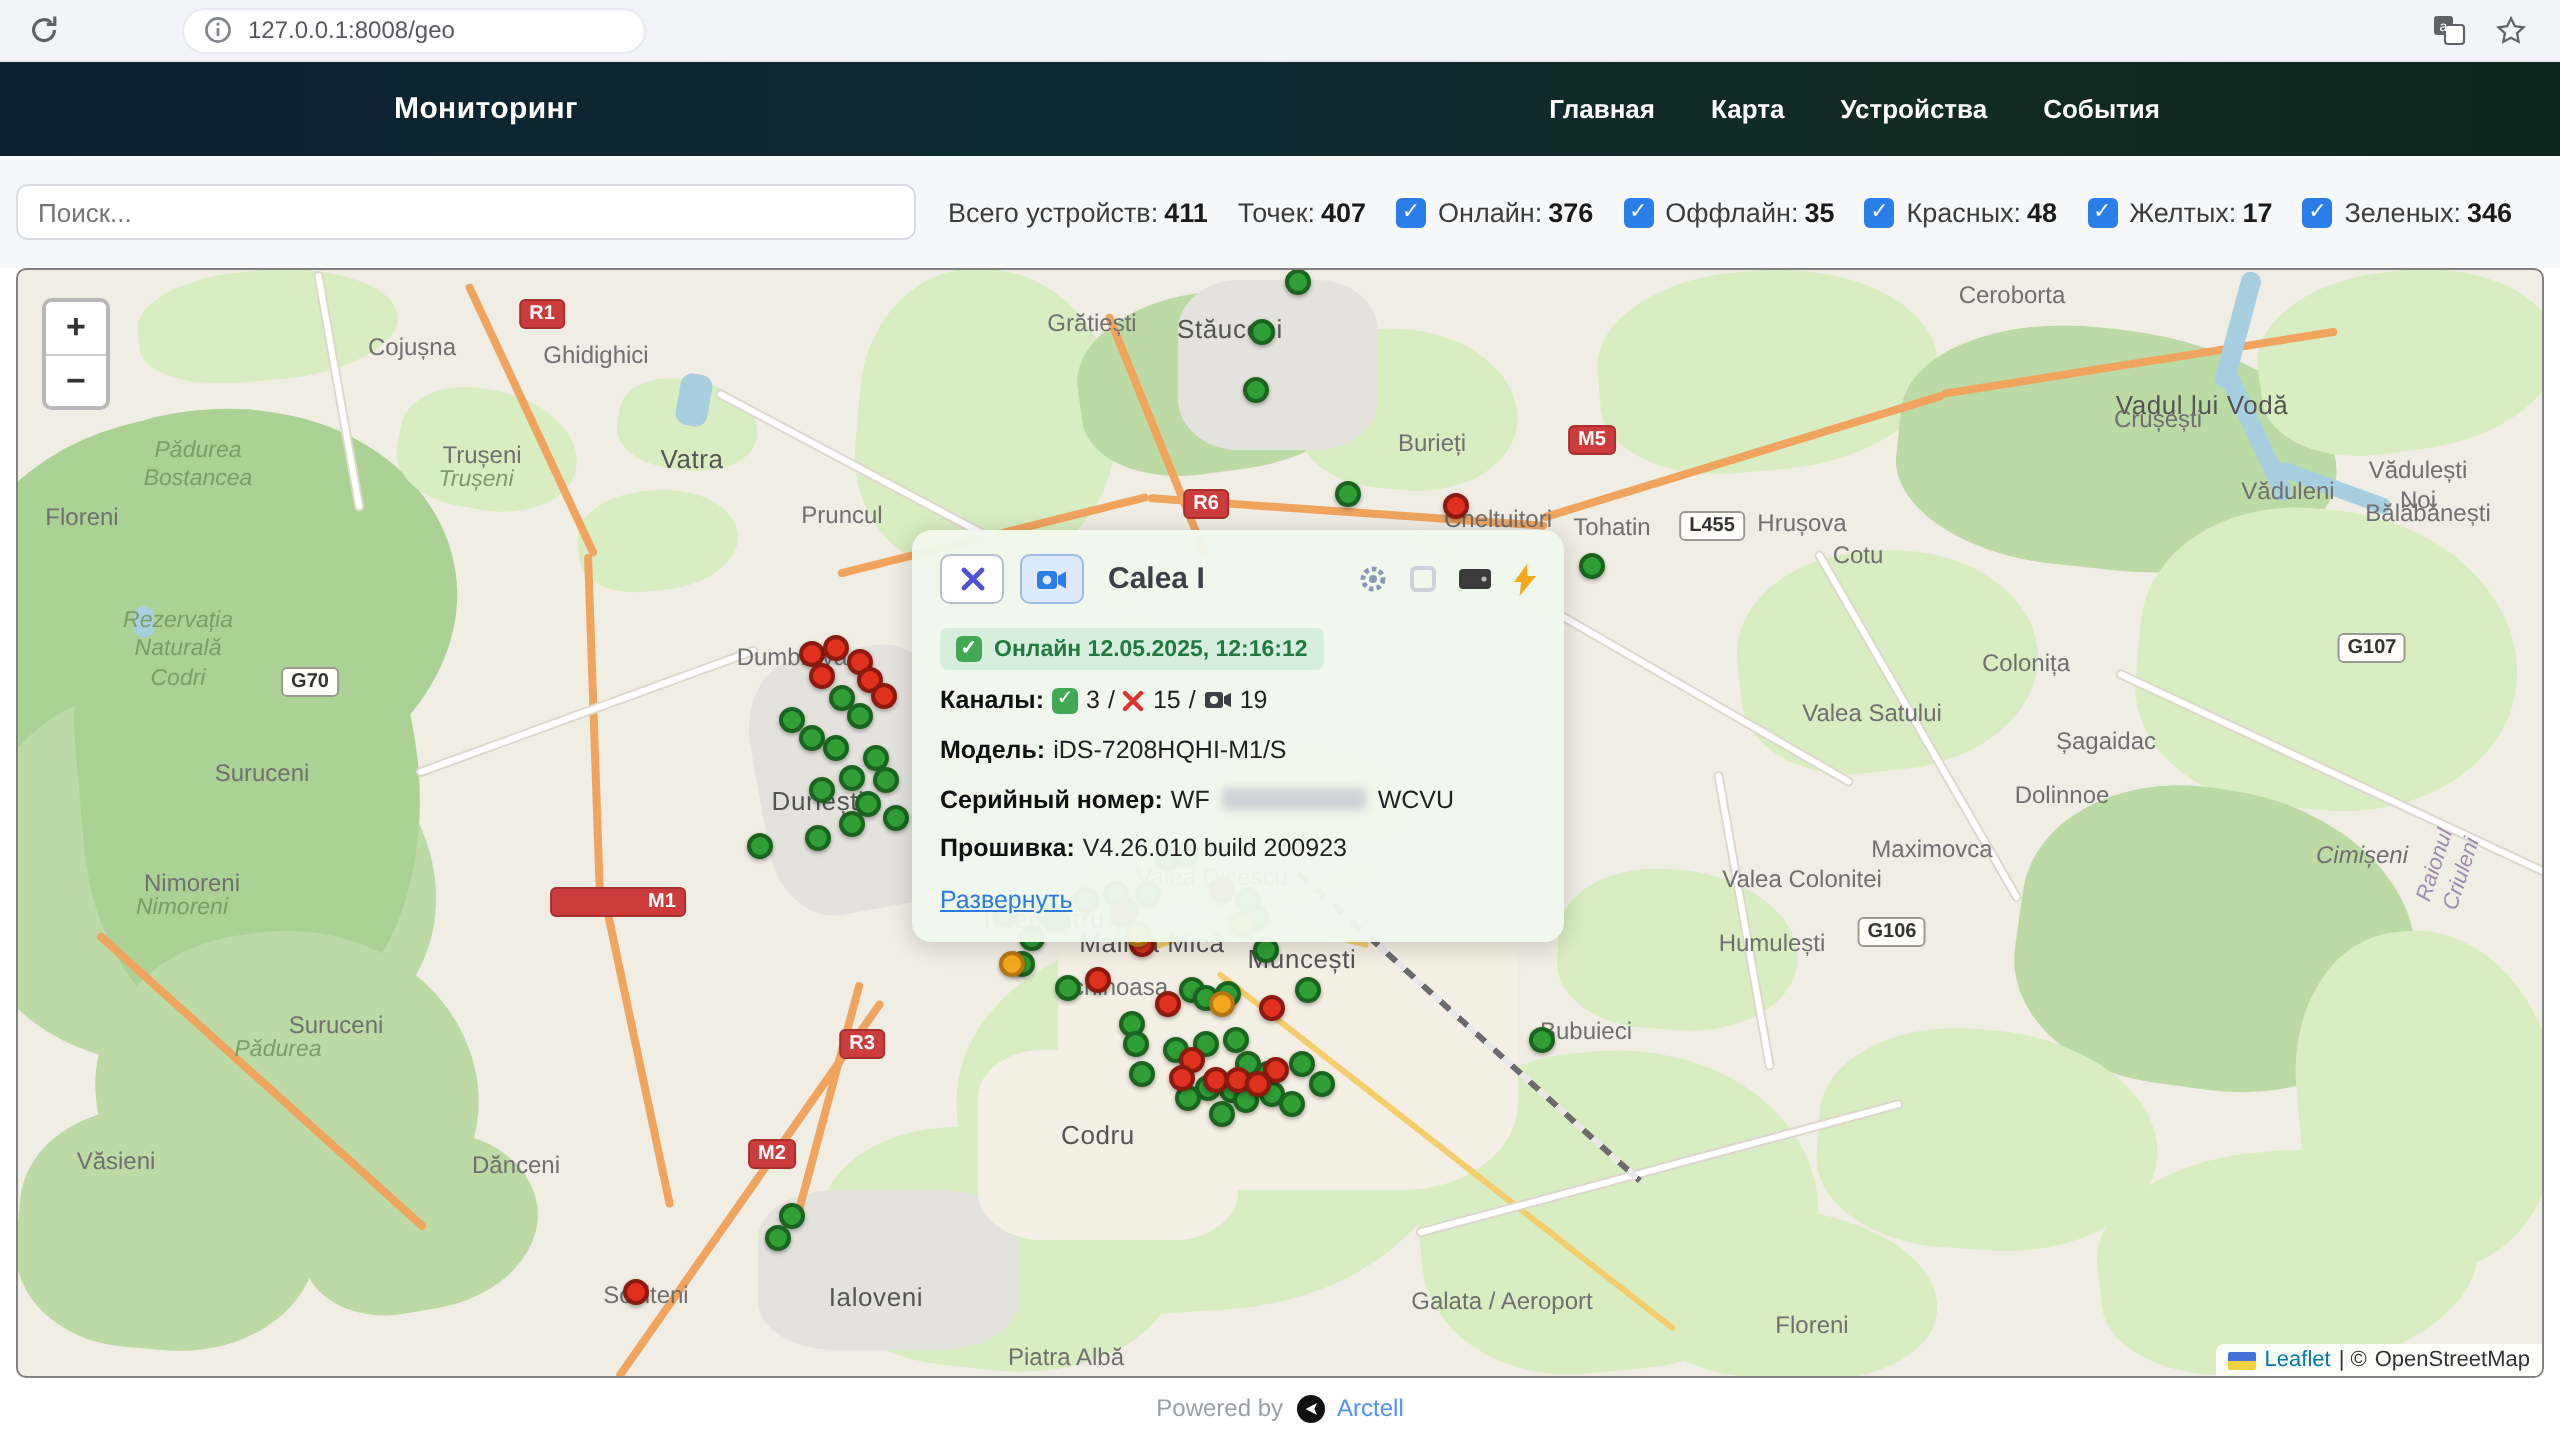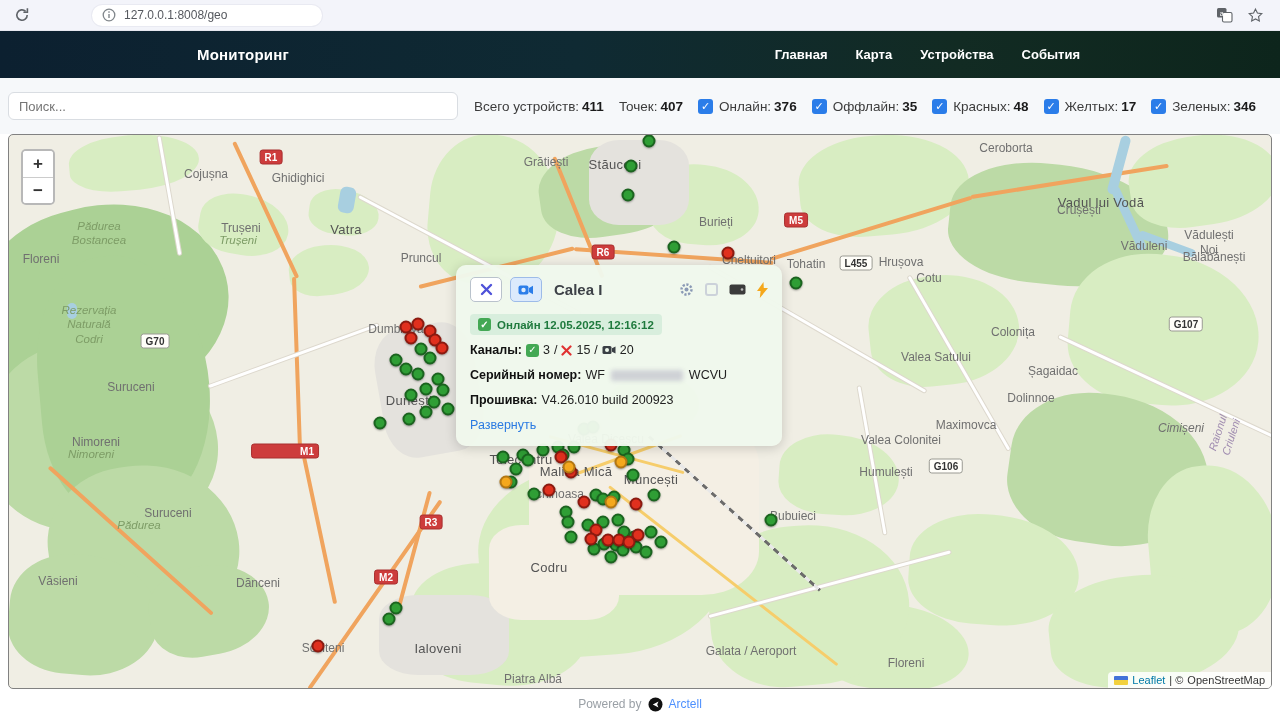--- a/index.html
+++ b/index.html
@@ -59,21 +59,21 @@
   .popup{position:absolute;left:447px;top:130px;width:326px;background:rgba(239,248,236,.97);border-radius:10px;box-shadow:0 2px 12px rgba(0,0,0,.18);padding:12px 14px 14px;z-index:50;font-size:12.5px;color:#222;box-sizing:border-box}
   .p-head{display:flex;align-items:center}
   .p-btn{width:32px;height:25px;border:1px solid #b9c2cc;border-radius:5px;background:#fff;display:flex;align-items:center;justify-content:center;cursor:pointer;box-sizing:border-box}
   .p-btn.cam{background:#dceafc;border-color:#9dbbe8;margin-left:8px}
   .p-title{margin-left:12px;font-size:15px;color:#3d4147;font-weight:600}
   .p-icons{margin-left:auto;display:flex;align-items:center;gap:11px}
   .badge{display:inline-flex;align-items:center;gap:6px;background:#d8eedd;color:#1f7a3d;font-weight:bold;font-size:11.5px;padding:4px 8px;border-radius:4px;margin-top:12px}
   .gchk{width:13px;height:13px;border-radius:3px;background:#43a854;color:#fff;font-size:10px;line-height:1;display:inline-flex;align-items:center;justify-content:center}
   .p-line{margin-top:6px;line-height:1.5;display:flex;align-items:center;gap:4px;flex-wrap:wrap}
   .p-line b{color:#111}
-  .p-link{display:inline-block;margin-top:9px;color:#2a7ae2;font-size:12.5px;cursor:pointer}
+  .p-link{display:inline-block;margin-top:9px;color:#2a7ae2;text-decoration:underline;font-size:12.5px;cursor:pointer}
   .blur-box{display:inline-block;width:72px;height:11px;background:#cfd2d6;filter:blur(2px);border-radius:2px;vertical-align:middle;margin:0 2px}
   
   .footer{height:30px;display:flex;align-items:center;justify-content:center;gap:6px;font-size:12px;color:#9aa0a6;background:#fff}
   .arc-link{color:#4d90fe;cursor:pointer}
 </style>
 </head>
 <body>
 
 <div class="browser-bar">
   <span class="reload-btn">
@@ -288,21 +288,25 @@
       </span>
       <span>15</span>
       <span>/</span>
       <span style="display:flex">
         <svg width="14" height="11" viewBox="0 0 14 11">
             <rect x="0.5" y="1" width="9" height="8" rx="1.5" fill="#3a3f45"></rect>
             <circle cx="5" cy="5" r="2" fill="#eef8ec"></circle>
             <path d="M10 3.2l3.5-1.8v7.2L10 6.8z" fill="#3a3f45"></path>
           </svg>
       </span>
-      <span>20</span>
+      <span>19</span>
+    </div>
+    <div class="p-line">
+      <b>Модель:</b>
+      <span>iDS-7208HQHI-M1/S</span>
     </div>
     <div class="p-line">
       <b>Серийный номер:</b>
       <span>WF</span>
       <span class="blur-box"></span>
       <span>WCVU</span>
     </div>
     <div class="p-line">
       <b>Прошивка:</b>
       <span>V4.26.010 build 200923</span>
@@ -367,21 +371,21 @@
     <div class="mlabel city" style="left: 400px; top: 266px;">Durlești</div>
     <div class="mlabel nature" style="left: 80px; top: 190px;">Rezervația
 Naturală
 Codri</div>
     <div class="mlabel nature" style="left: 90px; top: 98px;">Pădurea
 Bostancea</div>
     <div class="mlabel nature" style="left: 130px; top: 390px;">Pădurea</div>
     <div class="shield red" style="left: 262px; top: 22px;">R1</div>
     <div class="shield red" style="left: 594px; top: 117px;">R6</div>
     <div class="shield red" style="left: 787px; top: 85px;">M5</div>
-    <div class="shield red" style="left: 276px; top: 316px; padding-left: 48px;">M1</div>
+    <div class="shield red" style="left: 300px; top: 316px; padding-left: 48px;">M1</div>
     <div class="shield red" style="left: 422px; top: 387px;">R3</div>
     <div class="shield red" style="left: 377px; top: 442px;">M2</div>
     <div class="shield white" style="left: 146px; top: 206px;">G70</div>
     <div class="shield white" style="left: 847px; top: 128px; text-align: right;">L455</div>
     <div class="shield white" style="left: 1177px; top: 189px;">G107</div>
     <div class="shield white" style="left: 937px; top: 331px;">G106</div>
     <div class="marker g" style="left: 640px; top: 6px;"></div>
     <div class="marker g" style="left: 622px; top: 31px;"></div>
     <div class="marker g" style="left: 619px; top: 60px;"></div>
     <div class="marker g" style="left: 665px; top: 112px;"></div>

